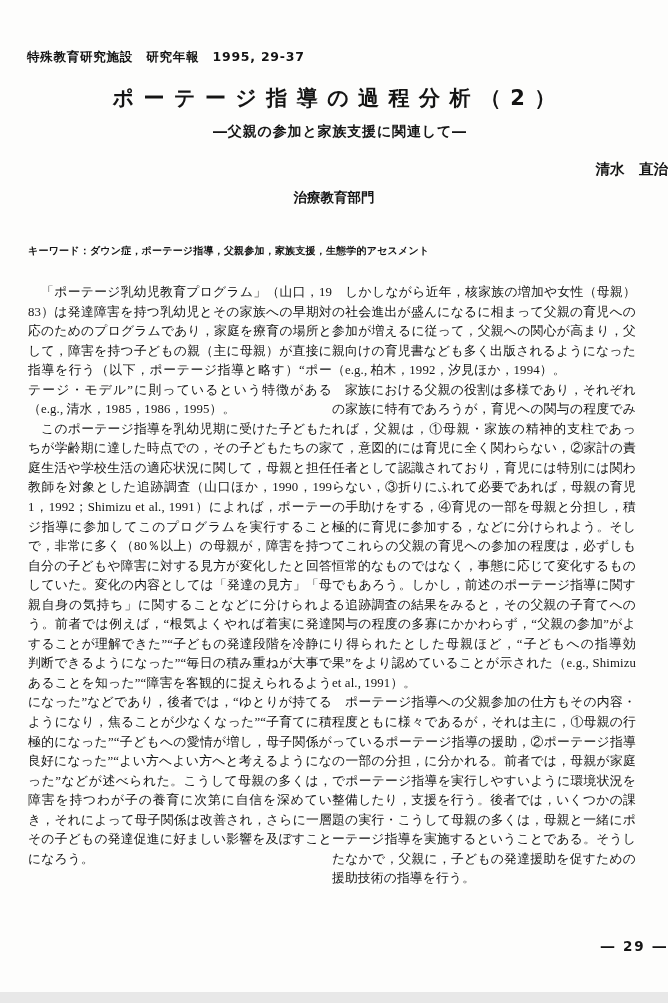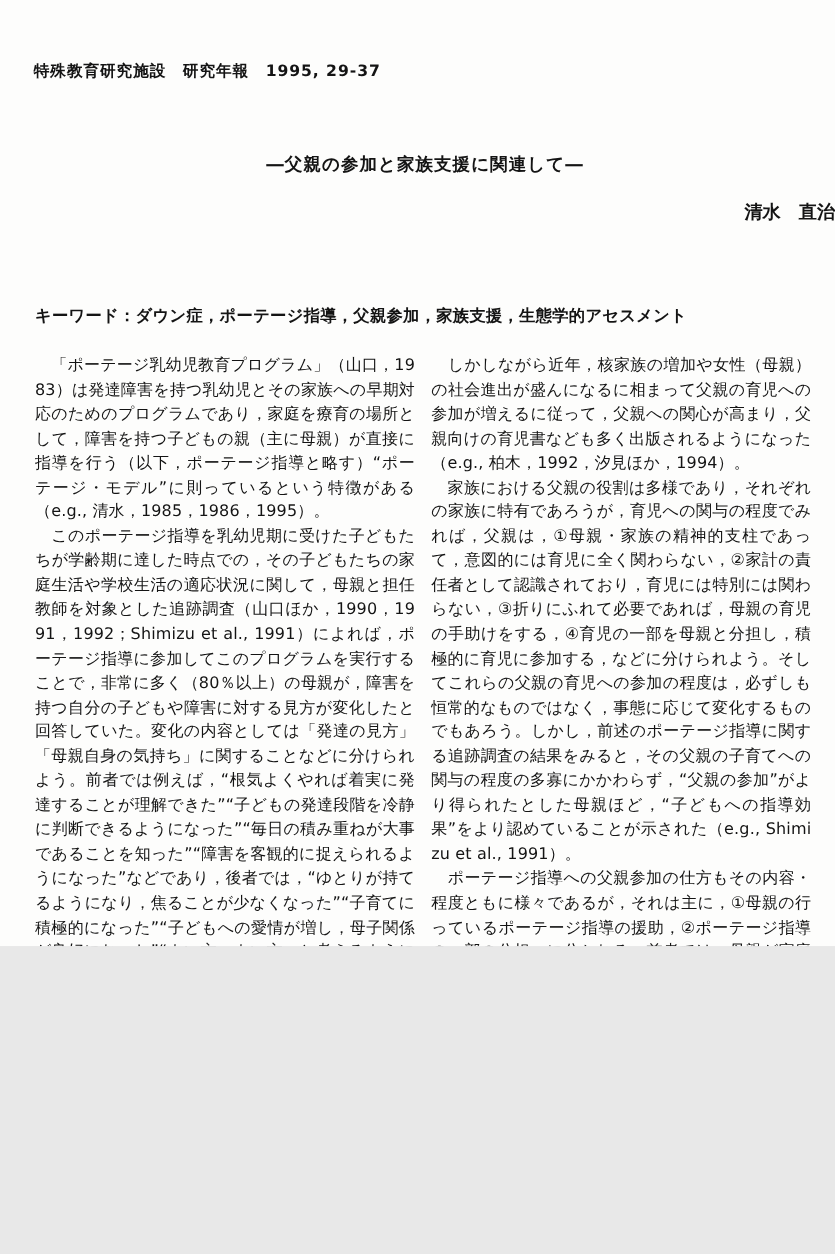--- a/index.html
+++ b/index.html
@@ -4,21 +4,21 @@
 <style>
   html, body {
     margin: 0;
     padding: 0;
     background: #e8e8e8;
     font-family: "DejaVu Sans", "Liberation Sans", sans-serif;
   }
   .page {
     position: relative;
     width: 668px;
-    height: 757px;
+    height: 992px;
     margin: 0 auto;
     background: #fdfdfc;
     color: #141414;
     overflow: hidden;
   }
   .journal-header {
     position: absolute;
     left: 27px;
     top: 49px;
     font-size: 12.5px;
@@ -67,32 +67,33 @@
     top: 189px;
     text-align: center;
     font-size: 13.5px;
     font-weight: bold;
     white-space: nowrap;
   }
   .keywords {
     position: absolute;
     left: 28px;
     top: 244px;
-    font-size: 13px;
+    font-size: 10px;
     font-weight: bold;
     letter-spacing: 0.02em;
     white-space: nowrap;
   }
   .columns {
     position: absolute;
     left: 28px;
     top: 283px;
     width: 621px;
     display: flex;
-    gap: 13px;
+    gap: 0;
+    font-family: Liberation Serif, serif;
   }
   .col {
     width: 304px;
     font-size: 12.8px;
     line-height: 19.55px;
     text-align: justify;
     letter-spacing: 0.01em;
   }
   .col p {
     margin: 0;
@@ -111,35 +112,37 @@
     white-space: nowrap;
   }
 </style>
 </head>
 <body>
 
 <div class="page">
 
   <div class="journal-header">特殊教育研究施設　研究年報　1995, 29-37</div>
 
+  <h1 class="title">ポーテージ指導の過程分析（2）</h1>
 
   <div class="subtitle">―父親の参加と家族支援に関連して―</div>
 
   <div class="author">清水　直治</div>
 
+  <div class="affiliation">治療教育部門</div>
 
   <div class="keywords">キーワード：ダウン症，ポーテージ指導，父親参加，家族支援，生態学的アセスメント</div>
 
   <div class="columns">
     <div class="col">
       <p>　「ポーテージ乳幼児教育プログラム」（山口，1983）は発達障害を持つ乳幼児とその家族への早期対応のためのプログラムであり，家庭を療育の場所として，障害を持つ子どもの親（主に母親）が直接に指導を行う（以下，ポーテージ指導と略す）“ポーテージ・モデル”に則っているという特徴がある（e.g., 清水，1985，1986，1995）。</p>
       <p>　このポーテージ指導を乳幼児期に受けた子どもたちが学齢期に達した時点での，その子どもたちの家庭生活や学校生活の適応状況に関して，母親と担任教師を対象とした追跡調査（山口ほか，1990，1991，1992；Shimizu et al., 1991）によれば，ポーテージ指導に参加してこのプログラムを実行することで，非常に多く（80％以上）の母親が，障害を持つ自分の子どもや障害に対する見方が変化したと回答していた。変化の内容としては「発達の見方」「母親自身の気持ち」に関することなどに分けられよう。前者では例えば，“根気よくやれば着実に発達することが理解できた”“子どもの発達段階を冷静に判断できるようになった”“毎日の積み重ねが大事であることを知った”“障害を客観的に捉えられるようになった”などであり，後者では，“ゆとりが持てるようになり，焦ることが少なくなった”“子育てに積極的になった”“子どもへの愛情が増し，母子関係が良好になった”“よい方へよい方へと考えるようになった”などが述べられた。こうして母親の多くは，障害を持つわが子の養育に次第に自信を深めていき，それによって母子関係は改善され，さらに一層その子どもの発達促進に好ましい影響を及ぼすことになろう。</p>
     </div>
     <div class="col">
       <p>　しかしながら近年，核家族の増加や女性（母親）の社会進出が盛んになるに相まって父親の育児への参加が増えるに従って，父親への関心が高まり，父親向けの育児書なども多く出版されるようになった（e.g., 柏木，1992，汐見ほか，1994）。</p>
       <p>　家族における父親の役割は多様であり，それぞれの家族に特有であろうが，育児への関与の程度でみれば，父親は，①母親・家族の精神的支柱であって，意図的には育児に全く関わらない，②家計の責任者として認識されており，育児には特別には関わらない，③折りにふれて必要であれば，母親の育児の手助けをする，④育児の一部を母親と分担し，積極的に育児に参加する，などに分けられよう。そしてこれらの父親の育児への参加の程度は，必ずしも恒常的なものではなく，事態に応じて変化するものでもあろう。しかし，前述のポーテージ指導に関する追跡調査の結果をみると，その父親の子育てへの関与の程度の多寡にかかわらず，“父親の参加”がより得られたとした母親ほど，“子どもへの指導効果”をより認めていることが示された（e.g., Shimizu et al., 1991）。</p>
-      <p>　ポーテージ指導への父親参加の仕方もその内容・程度ともに様々であるが，それは主に，①母親の行っているポーテージ指導の援助，②ポーテージ指導の一部の分担，に分かれる。前者では，母親が家庭でポーテージ指導を実行しやすいように環境状況を整備したり，支援を行う。後者では，いくつかの課題の実行・記録を全く父親に委ねて，母親と一緒にポーテージ指導を実施するということである。そうしたなかで，父親に，子どもの発達援助を促すための援助技術の指導を行う。</p>
+      <p>　ポーテージ指導への父親参加の仕方もその内容・程度ともに様々であるが，それは主に，①母親の行っているポーテージ指導の援助，②ポーテージ指導の一部の分担，に分かれる。前者では，母親が家庭でポーテージ指導を実行しやすいように環境状況を整備したり，支援を行う。後者では，いくつかの課題の実行・こうして母親の多くは，母親と一緒にポーテージ指導を実施するということである。そうしたなかで，父親に，子どもの発達援助を促すための援助技術の指導を行う。</p>
     </div>
   </div>
 
   <div class="page-number">― 29 ―</div>
 
 </div>
 
 </body></html>

